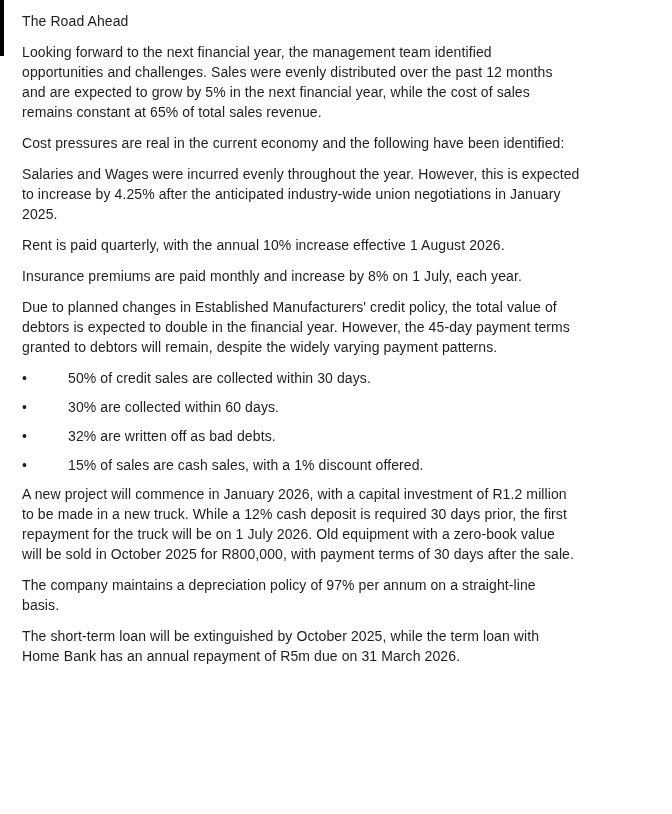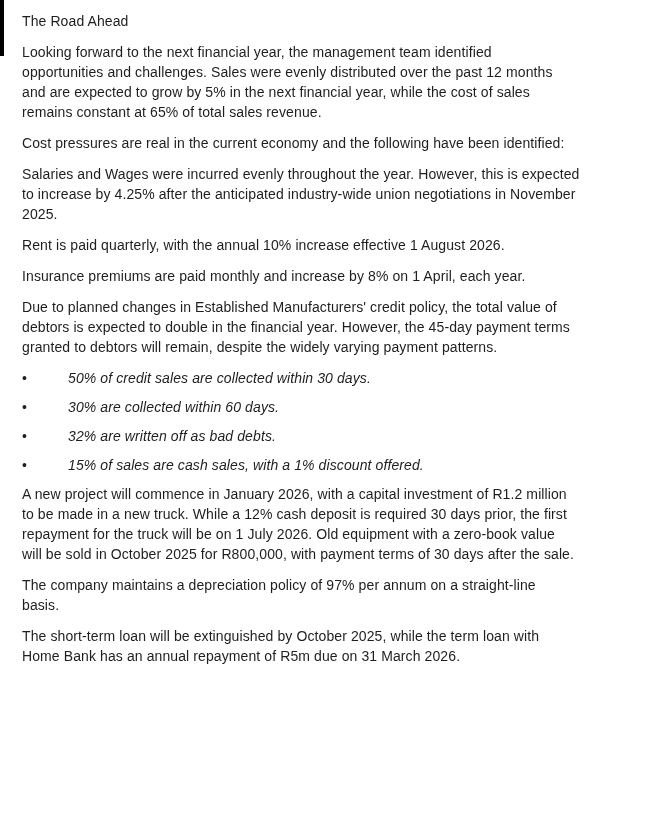--- a/index.html
+++ b/index.html
@@ -39,46 +39,45 @@
   .bullet-row {
     display: flex;
     margin: 0 0 9px 0;
   }
   .bullet-marker {
     flex: 0 0 46px;
     width: 46px;
   }
   .bullet-text {
     flex: 1 1 auto;
-    font-style: italic;
   }
 </style>
 </head>
 <body>
 
 <div class="edge-bar"></div>
 
 <div class="page">
 
   <p class="title">The Road Ahead</p>
 
   <p class="para">Looking forward to the next financial year, the management team identified
 opportunities and challenges. Sales were evenly distributed over the past 12 months
 and are expected to grow by 5% in the next financial year, while the cost of sales
 remains constant at 65% of total sales revenue.</p>
 
   <p class="para">Cost pressures are real in the current economy and the following have been identified:</p>
 
   <p class="para">Salaries and Wages were incurred evenly throughout the year. However, this is expected
-to increase by 4.25% after the anticipated industry-wide union negotiations in November
+to increase by 4.25% after the anticipated industry-wide union negotiations in January
 2025.</p>
 
   <p class="para">Rent is paid quarterly, with the annual 10% increase effective 1 August 2026.</p>
 
-  <p class="para">Insurance premiums are paid monthly and increase by 8% on 1 April, each year.</p>
+  <p class="para">Insurance premiums are paid monthly and increase by 8% on 1 July, each year.</p>
 
   <p class="para">Due to planned changes in Established Manufacturers' credit policy, the total value of
 debtors is expected to double in the financial year. However, the 45-day payment terms
 granted to debtors will remain, despite the widely varying payment patterns.</p>
 
   <div class="bullet-row">
     <span class="bullet-marker">•</span>
     <span class="bullet-text">50% of credit sales are collected within 30 days.</span>
   </div>
 

